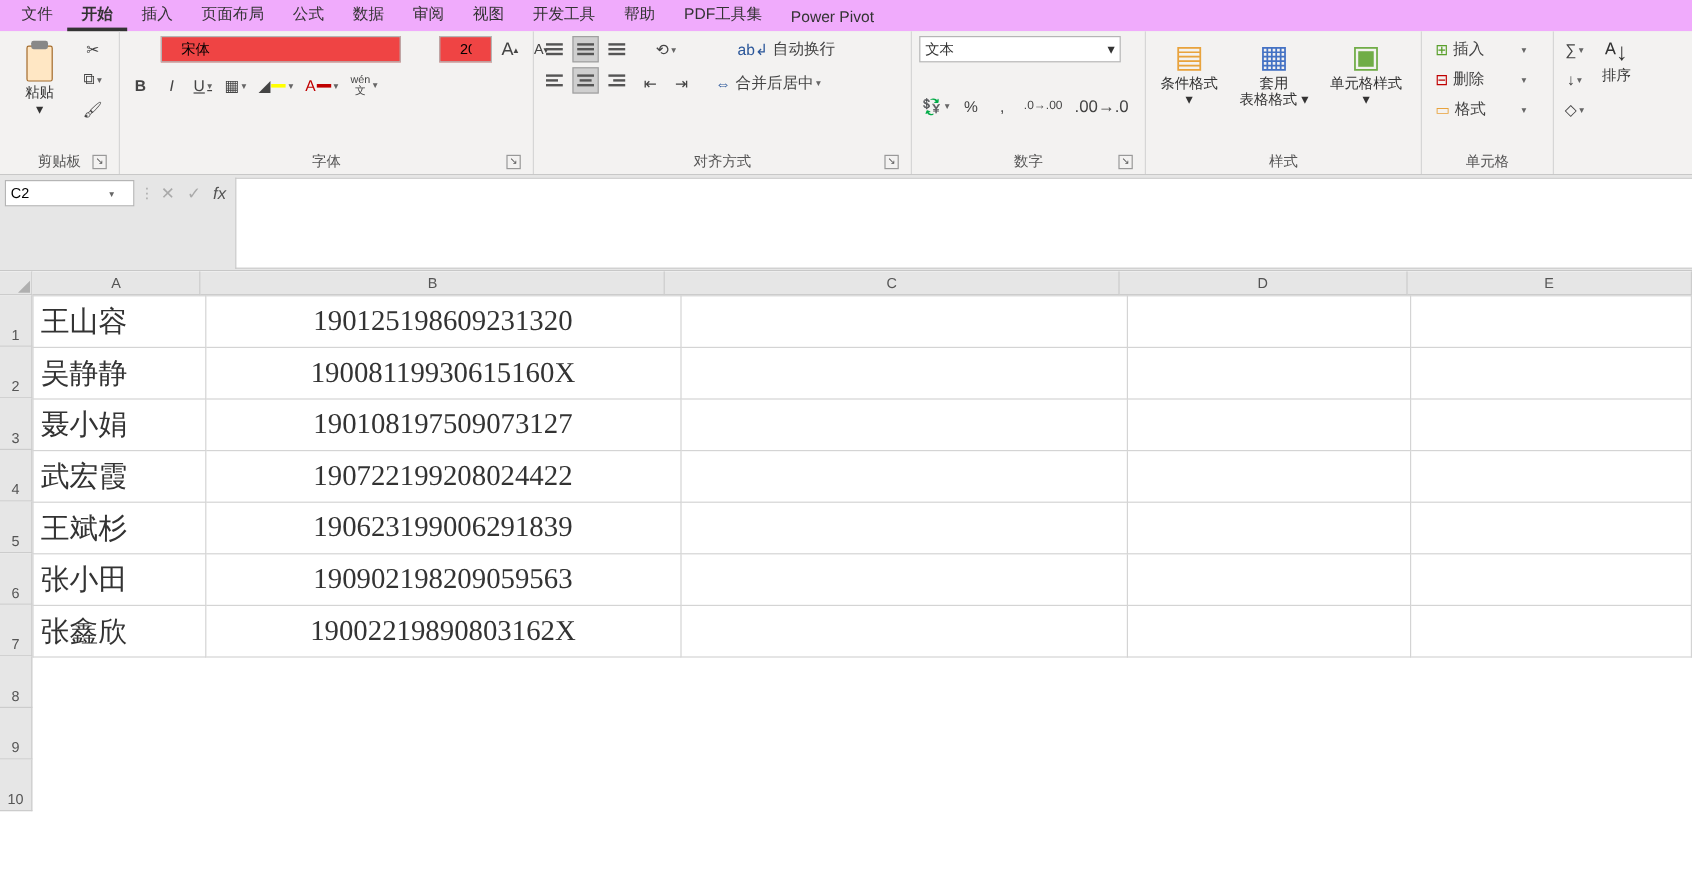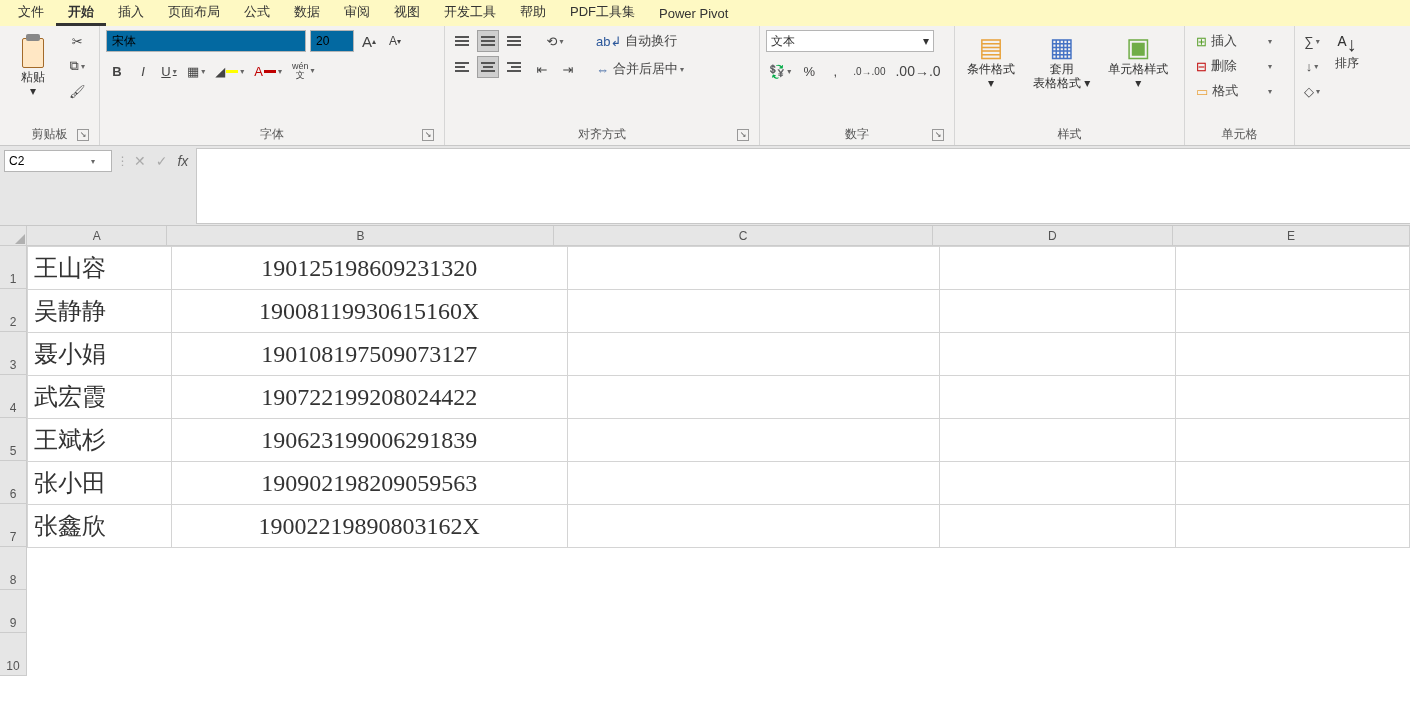--- a/index.html
+++ b/index.html
@@ -1,39 +1,39 @@
 <!DOCTYPE html>
 <html><head>
 <meta charset="utf-8">
 <style>
 * { box-sizing: border-box; margin: 0; padding: 0; font-family: "Microsoft YaHei", Arial, sans-serif; }
 body { width:1410px; height:725px; background:#e6e6e6; overflow:hidden; font-size:12px; color:#333; }
 
 
-.menubar { display:flex; align-items:flex-end; height:26px; padding:0 6px; background:#fef9c3; }
+.menubar { display:flex; align-items:flex-end; height:26px; padding:0 6px; background:#f0abfc; }
 .menubar .tab { padding:4px 12px 5px; cursor:pointer; font-size:13px; }
 .menubar .tab.active { font-weight:bold; border-bottom:3px solid #333; padding-bottom:2px; }
 
 
 .ribbon { height:120px; background:#f3f2f1; border-bottom:1px solid #c8c8c8; display:flex; overflow:hidden; }
 .group { border-right:1px solid #d6d6d6; display:flex; flex-direction:column; justify-content:space-between; padding:4px 6px 0px 6px; position:relative;}
 .group-body { display:flex; align-items:flex-start; gap:6px; flex:1; }
 .group-title { text-align:center; font-size:12px; color:#555; padding:3px 0 2px; position:relative;}
 .dlaunch { position:absolute; right:4px; bottom:4px; width:12px; height:12px; border:1px solid #999; font-size:8px; line-height:10px; text-align:center; color:#555; cursor:pointer;}
 
 .col { display:flex; flex-direction:column; gap:3px; }
 .row { display:flex; align-items:center; gap:4px; }
 
 .btn { display:flex; align-items:center; justify-content:center; min-width:22px; height:22px; border:1px solid transparent; background:transparent; cursor:pointer; color:#444; font-size:13px; padding:0 2px;}
 .btn .dd { font-size:8px; margin-left:2px; color:#666;}
 .bigbtn { display:flex; flex-direction:column; align-items:center; justify-content:center; gap:2px; padding:4px 6px; cursor:pointer; min-width:54px;}
 .bigbtn .ic { font-size:26px; line-height:1; }
 .bigbtn .lb { font-size:12px; text-align:center; line-height:1.2;}
 
-.fontbox, .sizebox { border:1px solid #b5b5b5; background:#0369a1; height:22px; font-size:12px; padding:0 5px; }
+.fontbox, .sizebox { border:1px solid #b5b5b5; background:#ef4444; height:22px; font-size:12px; padding:0 16px;margin-left:28px; }
 .fontbox { width:200px; } .sizebox { width:44px; }
 .dropbtn { display:flex; align-items:center; border:1px solid #b5b5b5; background:#fff; height:22px; font-size:12px; padding:0 4px; cursor:pointer; }
 
 .align-grid { display:flex; flex-direction:column; gap:4px;}
 .align-row { display:flex; gap:4px;}
 .abox { width:22px; height:22px; display:flex; align-items:center; justify-content:center; border:1px solid transparent; cursor:pointer; }
 .abox.sel { background:#cfcfcf; border-color:#a0a0a0;}
 .lines { display:flex; flex-direction:column; gap:2px; width:14px;}
 .lines span { height:2px; background:#555; display:block;}
 
@@ -212,38 +212,38 @@
         <div class="row">
           <button class="btn">
               <span>⇤</span>
             </button>
           <button class="btn">
               <span>⇥</span>
             </button>
         </div>
       </div>
       <div class="col" style="gap:6px;margin-left:6px">
-        <button class="btn" style="width:110px;justify-content:flex-start;padding:0 4px">
+        <button class="btn" style="width:110px;justify-content:flex-end;padding:0 4px">
           <span style="margin-right:4px;color:#2b579a">ab↲</span>
           <span>自动换行</span>
         </button>
         <button class="btn" style="width:130px;justify-content:flex-start;padding:0 4px">
           <span style="margin-right:4px;color:#2b579a">⇔</span>
           <span>合并后居中</span>
             <span class="dd">▾</span>
         </button>
       </div>
     </div>
     <div class="group-title"><span>对齐方式</span>
       <div class="dlaunch">↘</div>
     </div>
   </div>
 
   <div class="group" style="width:195px">
-    <div class="group-body" style="flex-direction:column;gap:8px">
+    <div class="group-body" style="flex-direction:column;gap:25px">
       <div class="dropbtn" style="width:168px">
         <span style="flex:1">文本</span>
           <span class="dd">▾</span>
       </div>
       <div class="row">
         <button class="btn">
             <span>💱</span>
             <span class="dd">▾</span>
           </button>
         <button class="btn">

